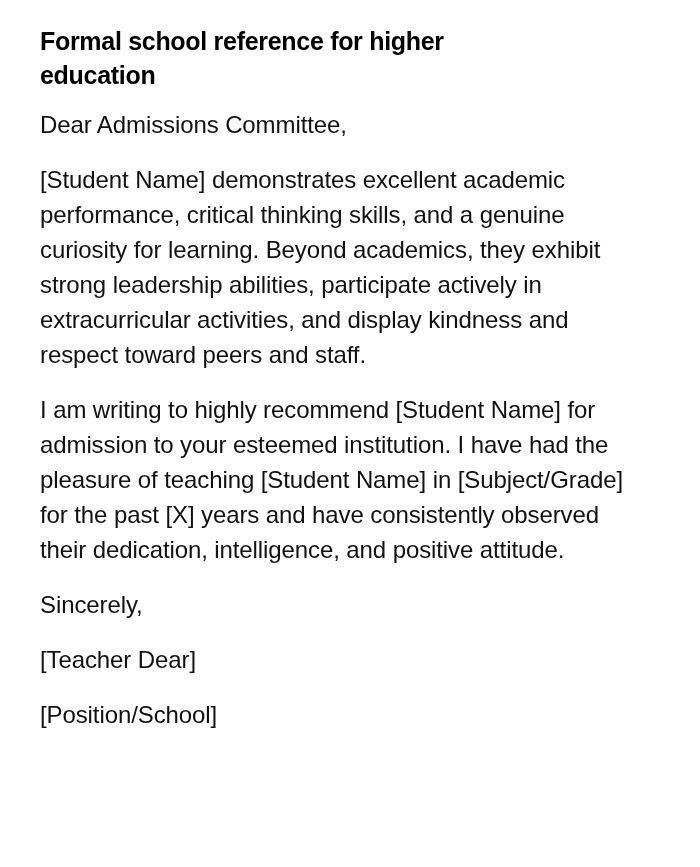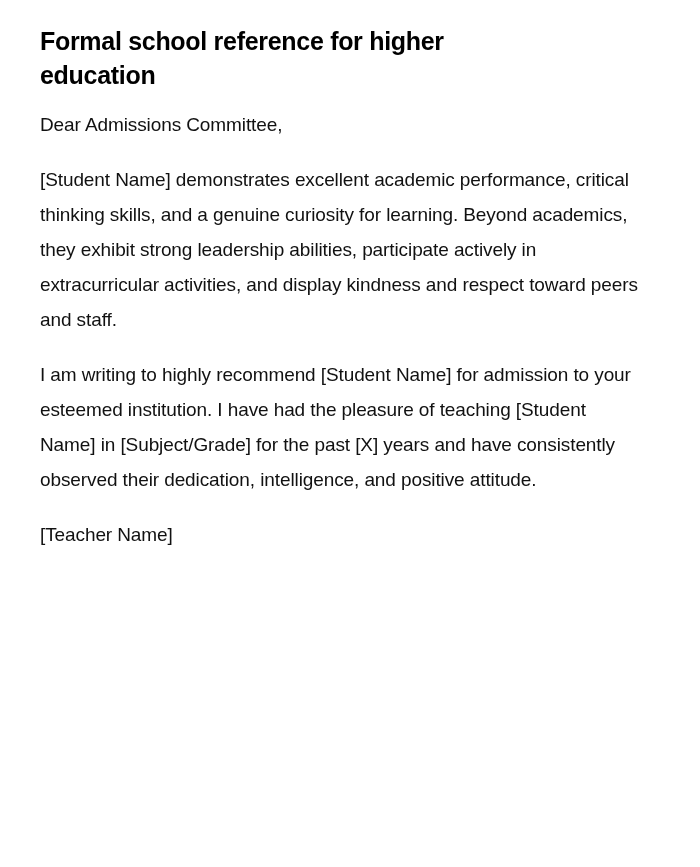--- a/index.html
+++ b/index.html
@@ -22,29 +22,31 @@
     }
     .doc-title {
       font-size: 25px;
       font-weight: bold;
       line-height: 34px;
       margin: 0 0 10px 0;
       letter-spacing: -0.3px;
       color: #000000;
     }
     .para {
-      font-size: 19px;
+      font-size: 24px;
       line-height: 35px;
       margin: 15px 0 20px 0;
       width: 605px;
       letter-spacing: -0.1px;
     }
   </style>
 </head>
 <body>
 
 <div class="page">
   <h1 class="doc-title">Formal school reference for higher education</h1>
   <p class="para">Dear Admissions Committee,</p>
   <p class="para">[Student Name] demonstrates excellent academic performance, critical thinking skills, and a genuine curiosity for learning. Beyond academics, they exhibit strong leadership abilities, participate actively in extracurricular activities, and display kindness and respect toward peers and staff.</p>
   <p class="para">I am writing to highly recommend [Student Name] for admission to your esteemed institution. I have had the pleasure of teaching [Student Name] in [Subject/Grade] for the past [X] years and have consistently observed their dedication, intelligence, and positive attitude.</p>
-  <p class="para">[Teacher Name]</p>
+  <p class="para">Sincerely,</p>
+  <p class="para">[Teacher Dear]</p>
+  <p class="para">[Position/School]</p>
 </div>
 
 </body></html>

